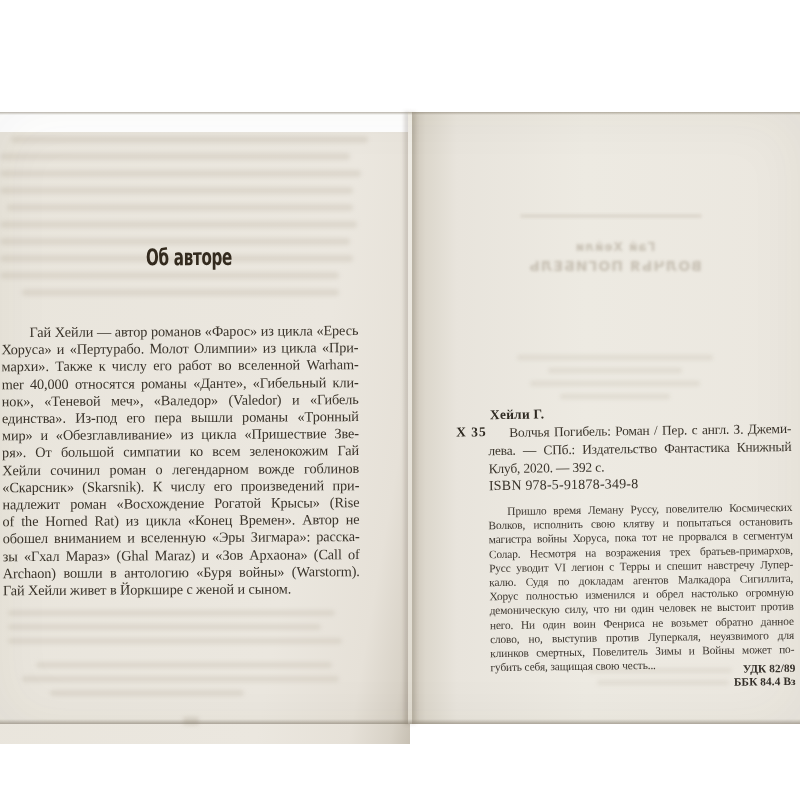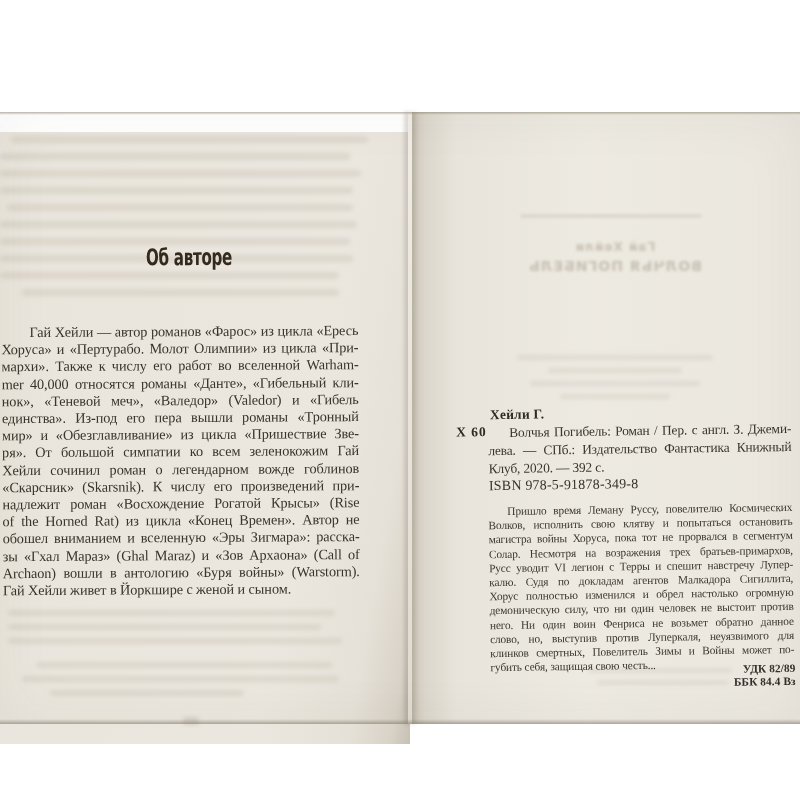--- a/index.html
+++ b/index.html
@@ -198,21 +198,21 @@
       <div class="ghost-bar"></div>
       <div class="ghost-bar"></div>
     </div>
     <div class="ghost ghost-udk">
       <div class="ghost-bar"></div>
       <div class="ghost-bar"></div>
     </div>
 
     <div class="rp-text">
       <div class="author-line">Хейли Г.</div>
-      <div class="index-code">Х 60</div>
+      <div class="index-code">Х 35</div>
       <div class="biblio">
           <div class="jline">Волчья Погибель: Роман / Пер. с англ. З. Джеми-</div>
           <div class="jline">лева. — СПб.: Издательство Фантастика Книжный</div>
           <div class="jline">Клуб, 2020. — 392 с.</div>
         </div>
       <div class="isbn-line">ISBN 978-5-91878-349-8</div>
       <div class="annotation">
           <div class="jline">Пришло время Леману Руссу, повелителю Космических</div>
           <div class="jline">Волков, исполнить свою клятву и попытаться остановить</div>
           <div class="jline">магистра войны Хоруса, пока тот не прорвался в сегментум</div>

